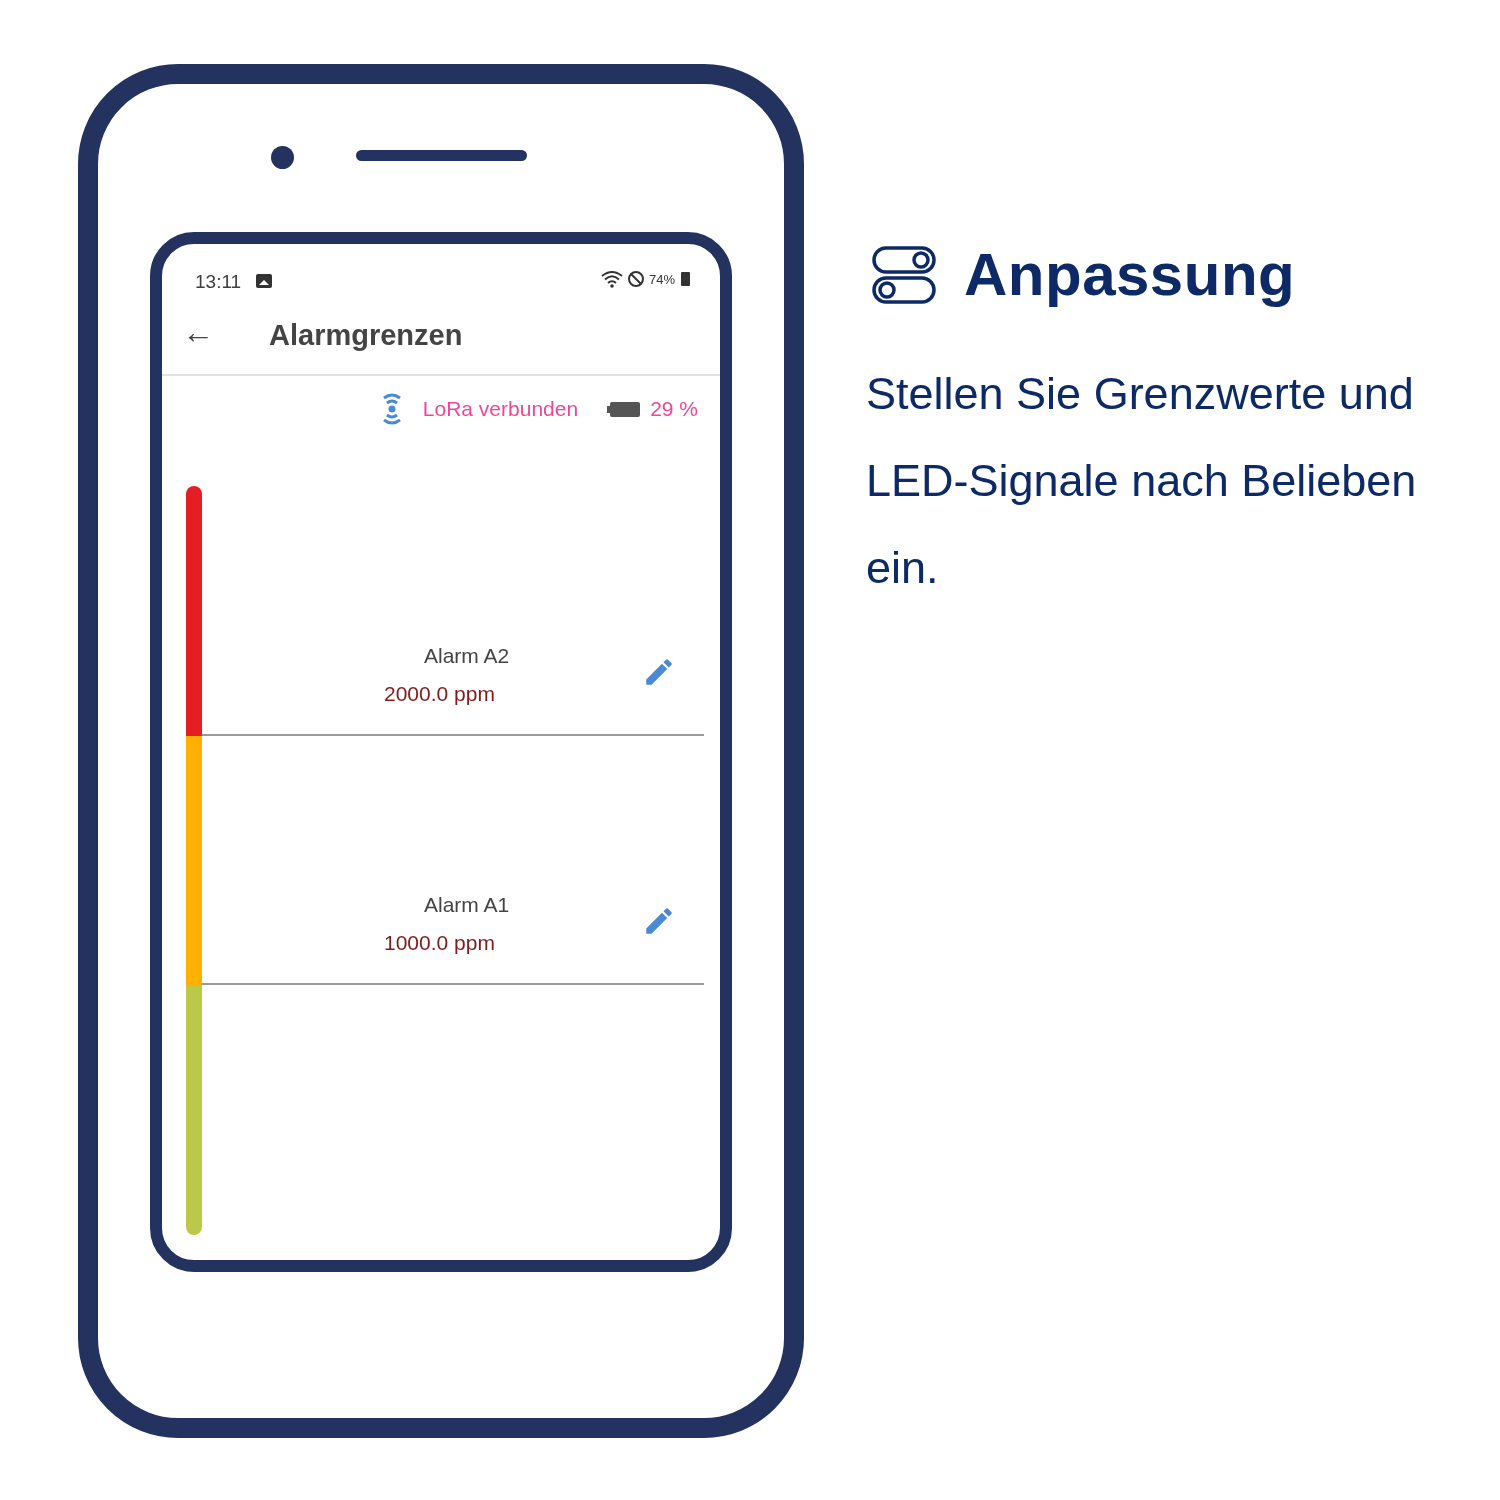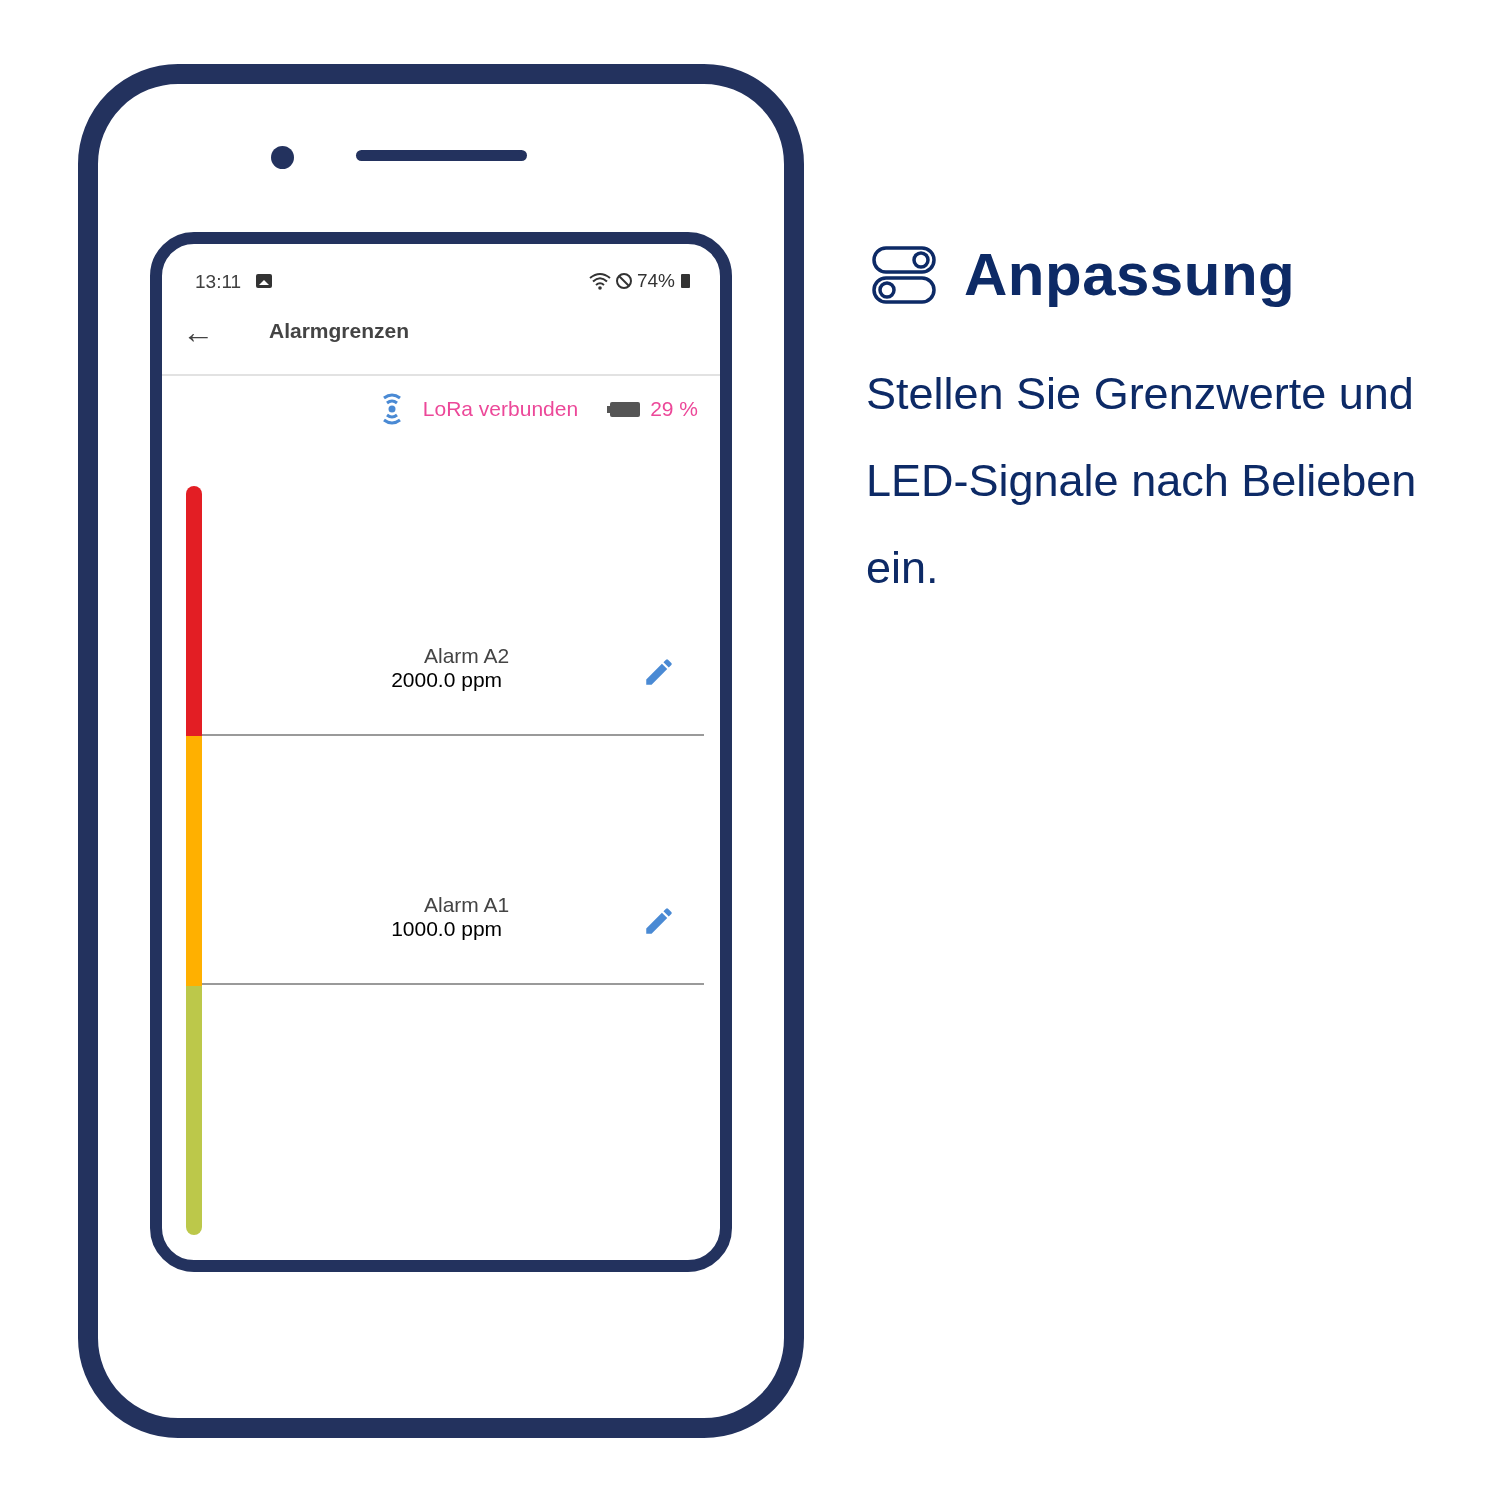--- a/index.html
+++ b/index.html
@@ -5,36 +5,36 @@
   html,body{margin:0;padding:0;background:#fff;}
   body{width:1500px;height:1500px;position:relative;overflow:hidden;font-family:"Liberation Sans","DejaVu Sans",sans-serif;}
   .phone{position:absolute;left:78px;top:64px;width:686px;height:1334px;border:20px solid #23325e;border-radius:100px;background:#fff;}
   .camera{position:absolute;left:271px;top:146px;width:23px;height:23px;border-radius:50%;background:#23325e;}
   .speaker{position:absolute;left:356px;top:150px;width:171px;height:11px;border-radius:6px;background:#23325e;}
   .screen{position:absolute;left:150px;top:232px;width:558px;height:1016px;border:12px solid #23325e;border-radius:44px;background:#fff;overflow:hidden;}
   .statusbar{position:absolute;left:0;top:0;width:100%;height:60px;}
   .time{position:absolute;left:33px;top:27px;font-size:19px;color:#404040;}
   .img-icon{position:absolute;left:94px;top:30px;width:16px;height:14px;background:#333;border-radius:2px;}
   .img-icon:after{content:"";position:absolute;left:3px;top:6px;border-left:5px solid transparent;border-right:5px solid transparent;border-bottom:5px solid #fff;}
-  .sys-right{position:absolute;right:30px;top:26px;font-size:19px;color:#333;display:flex;align-items:center;gap:4px;}
+  .sys-right{position:absolute;right:30px;top:26px;font-size:13px;color:#333;display:flex;align-items:center;gap:4px;}
   .batt-sm{display:inline-block;width:9px;height:14px;background:#333;border-radius:1px;margin-left:2px;}
   .appbar{position:absolute;left:0;top:60px;width:100%;height:70px;border-bottom:2px solid #e2e2e2;}
   .back{position:absolute;left:20px;top:10px;font-size:32px;color:#444;cursor:pointer;}
-  .title{position:absolute;left:107px;top:15px;font-size:21px;font-weight:bold;color:#444;}
+  .title{position:absolute;left:107px;top:15px;font-size:29px;font-weight:bold;color:#444;}
   .lora-row{position:absolute;right:22px;top:148px;display:flex;align-items:center;font-size:21px;color:#ec4899;}
   .lora-icon{width:26px;height:34px;margin-right:18px;}
   .bat-big{width:30px;height:15px;background:#555;border-radius:2px;margin:0 10px 0 32px;position:relative;}
   .bat-big:before{content:"";position:absolute;left:-3px;top:4px;width:3px;height:7px;background:#555;}
   .bar{position:absolute;left:24px;width:16px;}
   .bar.red{top:242px;height:250px;background:#e31e24;border-radius:8px 8px 0 0;}
   .bar.amber{top:492px;height:250px;background:#ffb000;}
   .bar.green{top:742px;height:249px;background:#bcc84a;border-radius:0 0 8px 8px;}
   .alarm{position:absolute;left:222px;}
   .alarm .name{font-size:21px;color:#444;margin-left:40px;}
-  .alarm .val{font-size:21px;color:#000000;text-align:center;}
+  .alarm .val{font-size:21px;color:#7f1d1d;margin-top:14px;}
   .edit{position:absolute;left:480px;width:34px;height:34px;cursor:pointer;}
   .divider{position:absolute;left:40px;right:16px;height:2px;background:#9a9a9a;}
   .feature{position:absolute;left:870px;top:240px;}
   .feature-head{display:flex;align-items:center;}
   .toggle-icon{width:68px;height:62px;margin-right:26px;}
   .feature-title{font-size:60px;font-weight:bold;color:#0d2a66;letter-spacing:0.5px;}
   .feature-desc{position:absolute;left:866px;top:350px;width:560px;font-size:45px;line-height:87px;color:#0d2a66;}
 </style>
 </head>
 <body>

